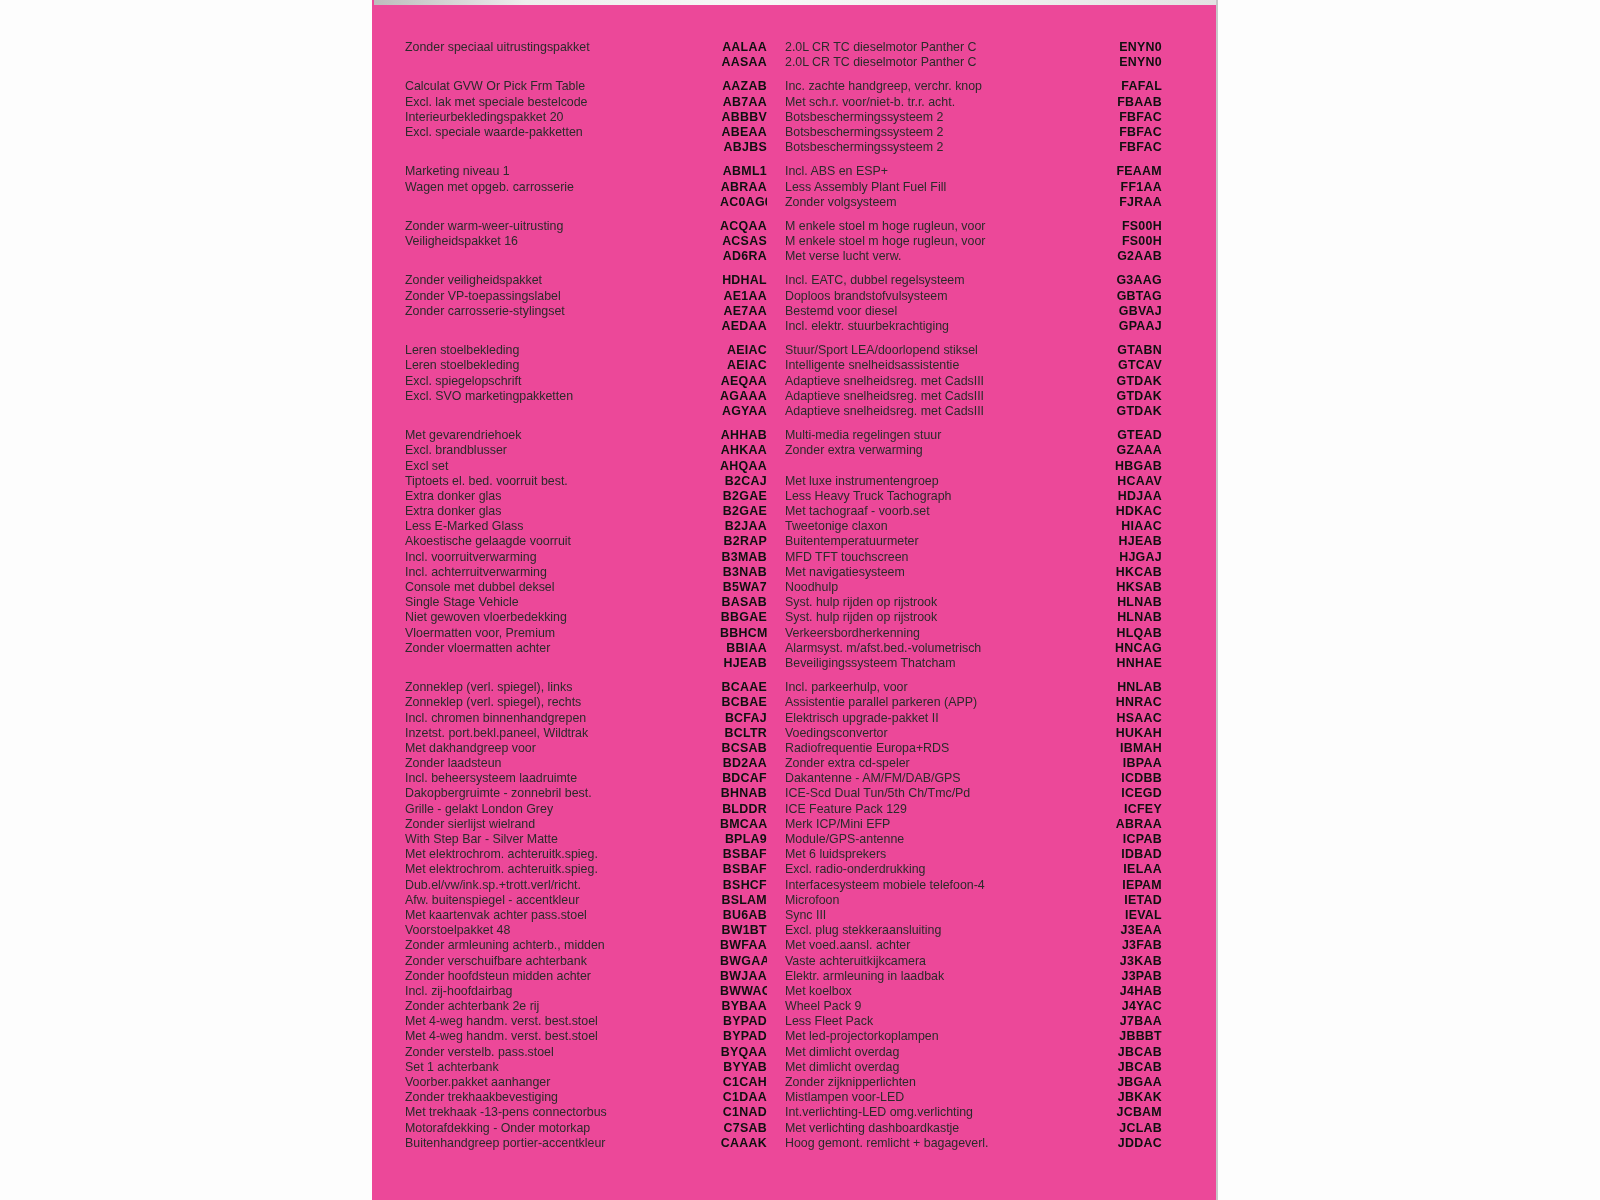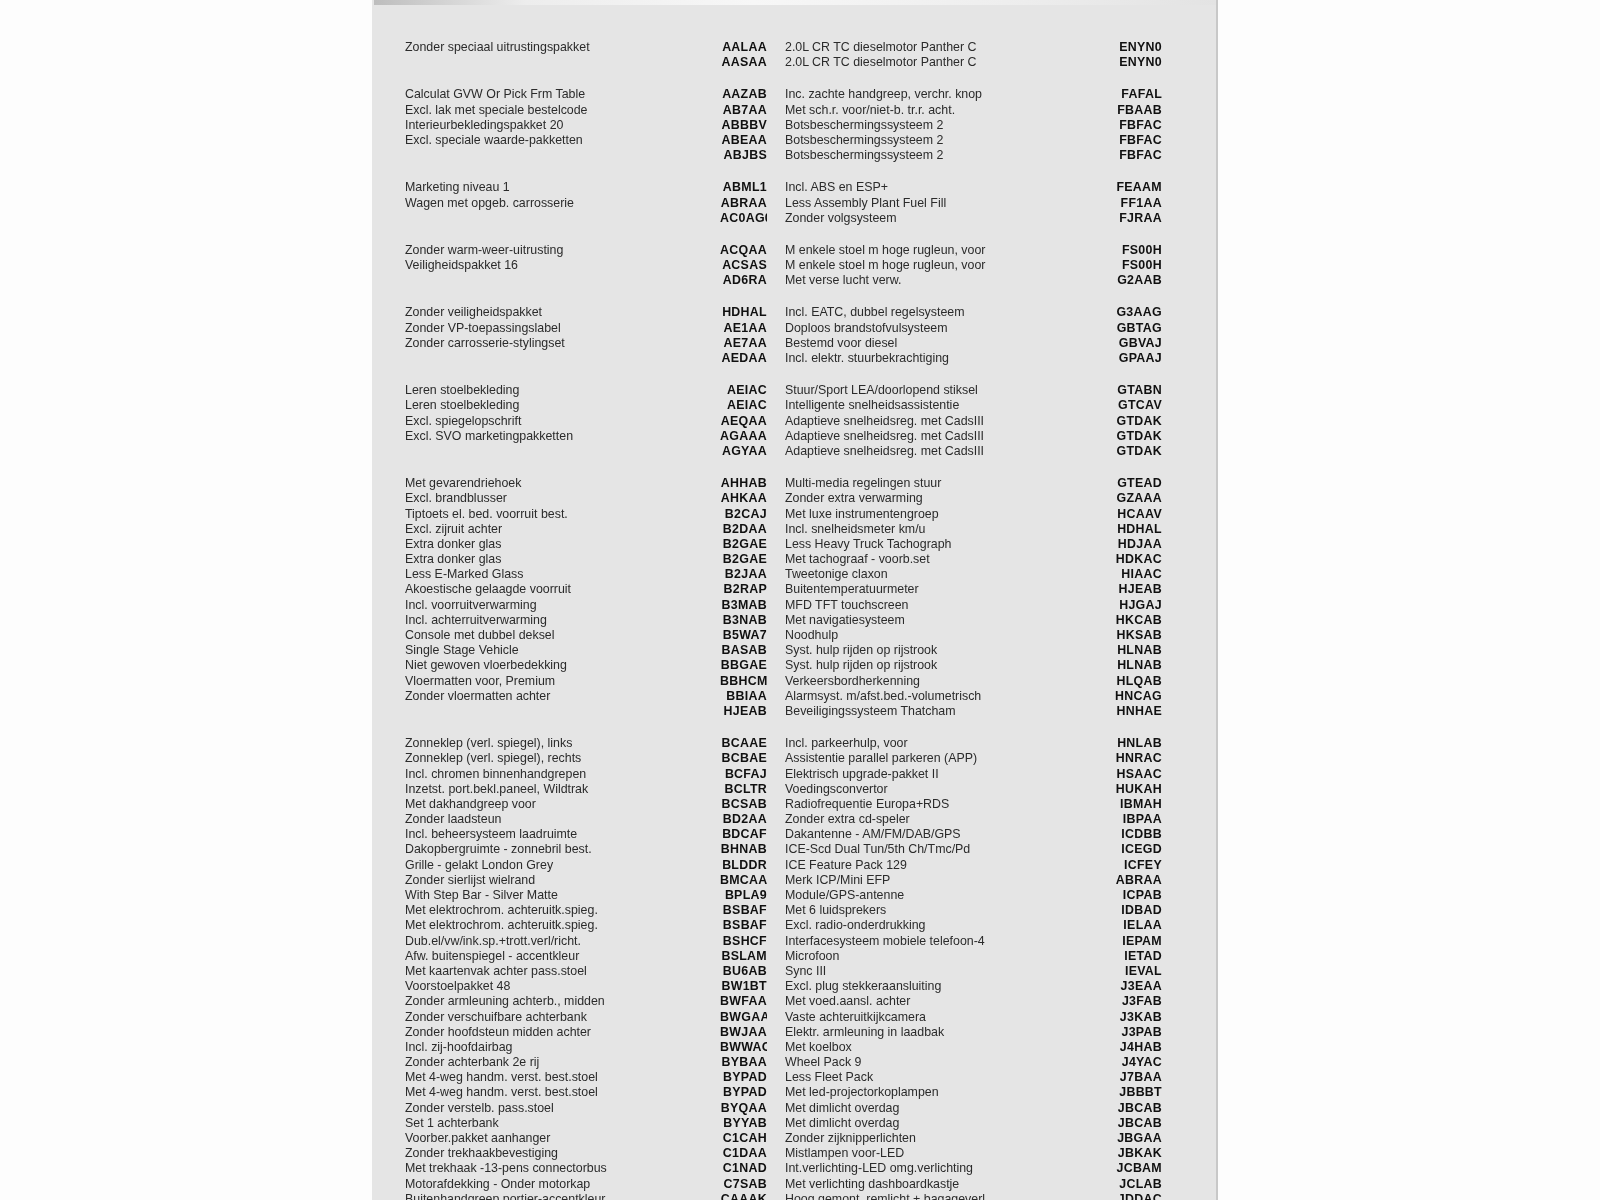--- a/index.html
+++ b/index.html
@@ -10,21 +10,21 @@
     background: #fdfdfd;
     overflow: hidden;
     font-family: "Liberation Sans", "DejaVu Sans", sans-serif;
   }
   .scan-page {
     position: absolute;
     left: 372px;
     top: 0;
     width: 846px;
     height: 1200px;
-    background: #e5e5e5;
+    background: #ec4899;
     border-right: 2px solid #c8c8c8;
     box-sizing: border-box;
   }
   .scan-top-edge {
     position: absolute;
     left: 2px;
     top: 0;
     width: 842px;
     height: 5px;
     background: linear-gradient(90deg, #bdbdbd, #ededed 18%, #f7f7f7 45%, #eeeeee 75%, #e3e3e3);
@@ -35,21 +35,21 @@
     top: 40px;
     width: 757px;
   }
   .option-row {
     display: grid;
     grid-template-columns: 315px 47px 318px 77px;
     height: 15.2px;
     align-items: baseline;
   }
   .option-row.group-start {
-    margin-top: 17px;
+    margin-top: 9px;
   }
   .cell {
     font-size: 12.4px;
     line-height: 15.2px;
     white-space: nowrap;
     overflow: hidden;
   }
   .desc {
     color: #2b2b2b;
   }
@@ -207,32 +207,32 @@
     <div class="cell desc mid">Multi-media regelingen stuur</div>
     <div class="cell code right">GTEAD</div>
   </div>
       <div class="option-row">
     <div class="cell desc left">Excl. brandblusser</div>
     <div class="cell code left">AHKAA</div>
     <div class="cell desc mid">Zonder extra verwarming</div>
     <div class="cell code right">GZAAA</div>
   </div>
       <div class="option-row">
+    <div class="cell desc left">Excl set</div>
+    <div class="cell code left">AHQAA</div>
+    <div class="cell desc mid"></div>
+    <div class="cell code right">HBGAB</div>
+  </div>
+      <div class="option-row">
     <div class="cell desc left">Tiptoets el. bed. voorruit best.</div>
     <div class="cell code left">B2CAJ</div>
     <div class="cell desc mid">Met luxe instrumentengroep</div>
     <div class="cell code right">HCAAV</div>
   </div>
       <div class="option-row">
-    <div class="cell desc left">Excl. zijruit achter</div>
-    <div class="cell code left">B2DAA</div>
-    <div class="cell desc mid">Incl. snelheidsmeter km/u</div>
-    <div class="cell code right">HDHAL</div>
-  </div>
-      <div class="option-row">
     <div class="cell desc left">Extra donker glas</div>
     <div class="cell code left">B2GAE</div>
     <div class="cell desc mid">Less Heavy Truck Tachograph</div>
     <div class="cell code right">HDJAA</div>
   </div>
       <div class="option-row">
     <div class="cell desc left">Extra donker glas</div>
     <div class="cell code left">B2GAE</div>
     <div class="cell desc mid">Met tachograaf - voorb.set</div>
     <div class="cell code right">HDKAC</div>

